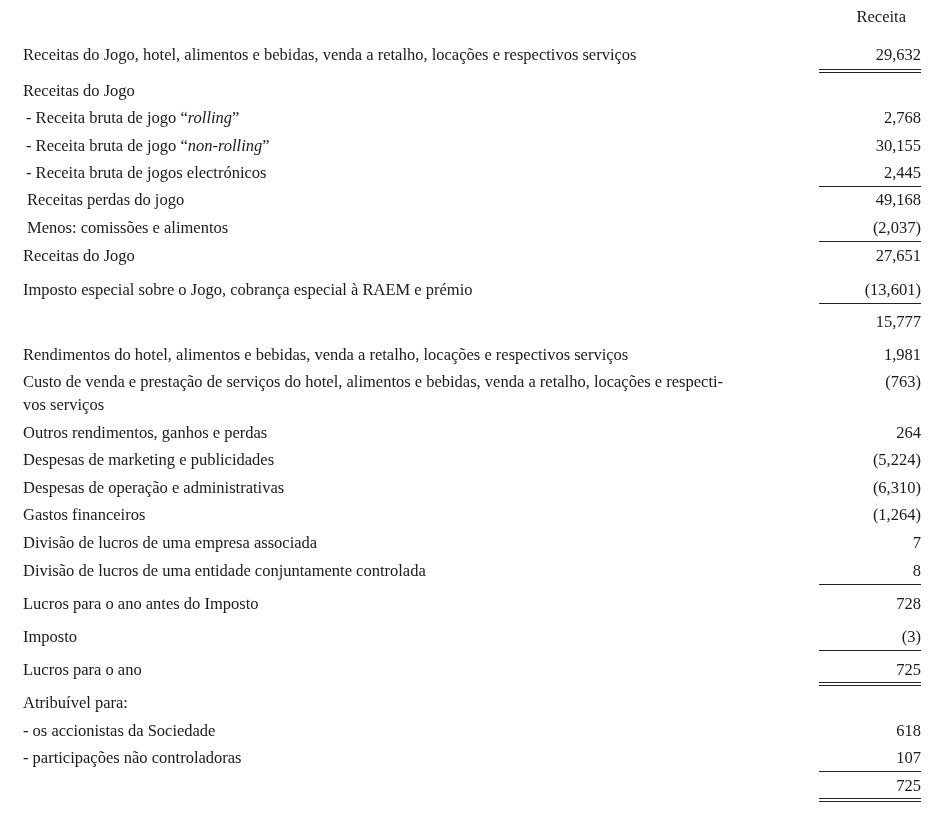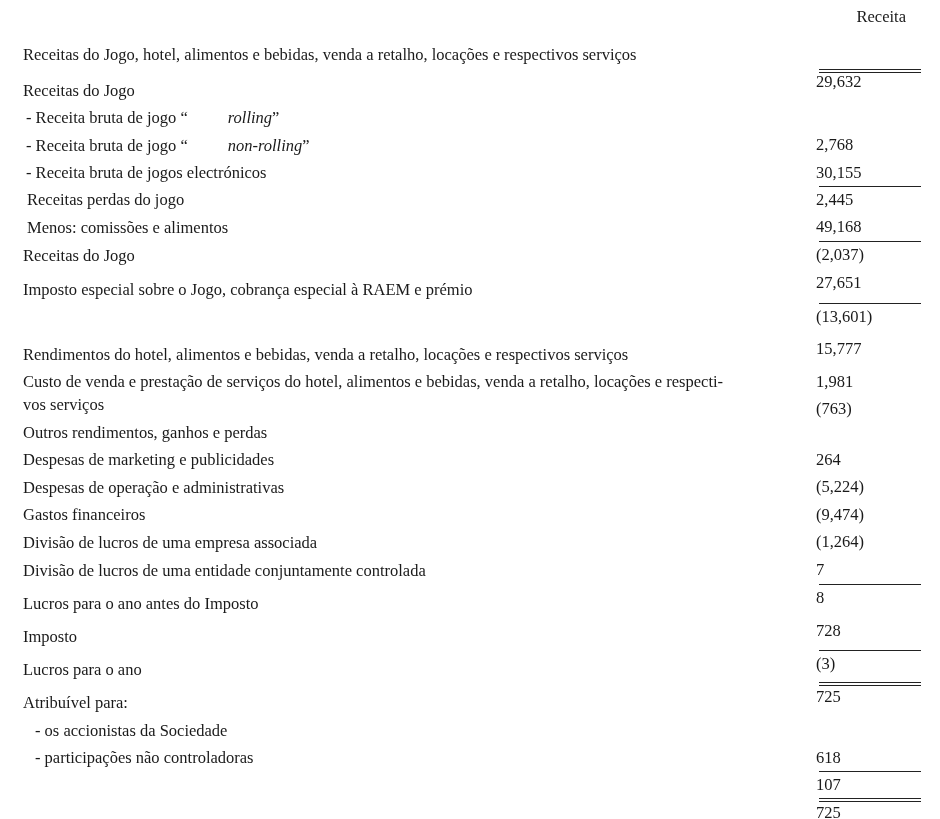--- a/index.html
+++ b/index.html
@@ -7,34 +7,34 @@
       width: 940px; height: 819px; position: relative; overflow: hidden;
       font-family: "Liberation Serif", "DejaVu Serif", serif;
       color: #1a1a1a; font-size: 16.5px;
     }
     .header {
       position: absolute; top: 7px; right: 34px; font-size: 16.5px;
     }
     .row { position: absolute; left: 23px; right: 19px; }
     .label { position: absolute; left: 0; white-space: nowrap; }
     .value {
-      position: absolute; right: 0; width: 105px; text-align: left; margin-top: 27px;
+      position: absolute; right: 0; width: 105px; text-align: right;
     }
     .line {
       position: absolute; right: 19px; width: 102px; height: 0;
       border-top: 1.3px solid #222;
     }
     .dline {
       position: absolute; right: 19px; width: 102px; height: 2px;
       border-top: 1.3px solid #222; border-bottom: 1.3px solid #222;
     }
     .indent1 { left: 3px; }
     .indent2 { left: 4px; }
-    .indent3 { left: 12px; text-align: right; }
-    i { font-style: italic; margin-left: 40px; }
+    .indent3 { left: 0; text-align: right; }
+    i { font-style: italic; }
   </style>
 </head>
 <body>
 
 <div>
 
   <div class="header">Receita</div>
 
   <div class="row" style="top:45px;">
     <span class="label">Receitas do Jogo, hotel, alimentos e bebidas, venda a retalho, locações e respectivos serviços</span>
@@ -104,21 +104,21 @@
     <span class="value">264</span>
   </div>
 
   <div class="row" style="top:450px;">
     <span class="label">Despesas de marketing e publicidades</span>
     <span class="value">(5,224)</span>
   </div>
 
   <div class="row" style="top:478px;">
     <span class="label">Despesas de operação e administrativas</span>
-    <span class="value">(9,474)</span>
+    <span class="value">(6,310)</span>
   </div>
 
   <div class="row" style="top:505px;">
     <span class="label">Gastos financeiros</span>
     <span class="value">(1,264)</span>
   </div>
 
   <div class="row" style="top:533px;">
     <span class="label">Divisão de lucros de uma empresa associada</span>
     <span class="value">7</span>

